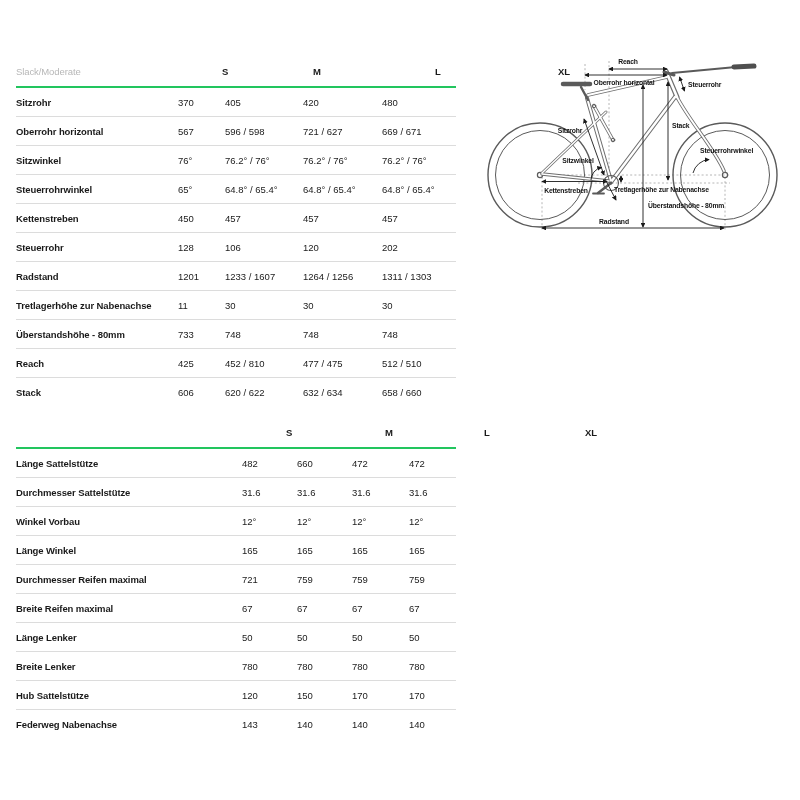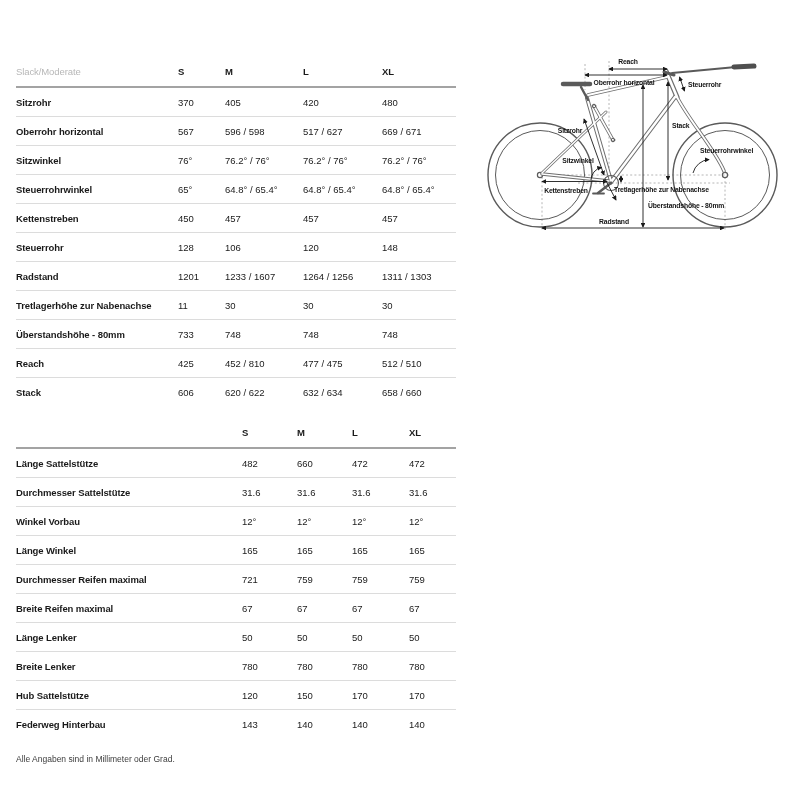--- a/index.html
+++ b/index.html
@@ -6,21 +6,22 @@
   body {
     width:800px; height:800px; position:relative;
     background:#ffffff; color:#1a1a1a;
     font-family:"Liberation Sans", sans-serif;
     overflow:hidden;
   }
   .tables { position:absolute; left:16px; top:56px; width:440px; }
 
   .thead {
     display:grid; height:30px; align-items:center;
-    border-bottom:2px solid #a3a3a3;
+    border-bottom:2px solid #22c55e;
+    gap:44px;
   }
   .trow {
     display:grid; height:28px; align-items:center;
     border-bottom:1px solid #dcdcdc;
   }
   .rows .trow:last-child { border-bottom:none; }
 
   .t1 .thead, .t1 .trow { grid-template-columns:162px 47px 78px 79px 74px; }
   .t2 .thead, .t2 .trow { grid-template-columns:226px 55px 55px 57px 47px; }
   .t2 { margin-top:11px; }
@@ -63,21 +64,21 @@
           <div class="tlabel">Sitzrohr</div>
           <div class="tval">370</div>
           <div class="tval">405</div>
           <div class="tval">420</div>
           <div class="tval">480</div>
         </div>
         <div class="trow">
           <div class="tlabel">Oberrohr horizontal</div>
           <div class="tval">567</div>
           <div class="tval">596 / 598</div>
-          <div class="tval">517 / 627</div>
+          <div class="tval">721 / 627</div>
           <div class="tval">669 / 671</div>
         </div>
         <div class="trow">
           <div class="tlabel">Sitzwinkel</div>
           <div class="tval">76°</div>
           <div class="tval">76.2° / 76°</div>
           <div class="tval">76.2° / 76°</div>
           <div class="tval">76.2° / 76°</div>
         </div>
         <div class="trow">
@@ -92,21 +93,21 @@
           <div class="tval">450</div>
           <div class="tval">457</div>
           <div class="tval">457</div>
           <div class="tval">457</div>
         </div>
         <div class="trow">
           <div class="tlabel">Steuerrohr</div>
           <div class="tval">128</div>
           <div class="tval">106</div>
           <div class="tval">120</div>
-          <div class="tval">148</div>
+          <div class="tval">202</div>
         </div>
         <div class="trow">
           <div class="tlabel">Radstand</div>
           <div class="tval">1201</div>
           <div class="tval">1233 / 1607</div>
           <div class="tval">1264 / 1256</div>
           <div class="tval">1311 / 1303</div>
         </div>
         <div class="trow">
           <div class="tlabel">Tretlagerhöhe zur Nabenachse</div>
@@ -205,30 +206,29 @@
           <div class="tval">780</div>
         </div>
         <div class="trow">
           <div class="tlabel">Hub Sattelstütze</div>
           <div class="tval">120</div>
           <div class="tval">150</div>
           <div class="tval">170</div>
           <div class="tval">170</div>
         </div>
         <div class="trow">
-          <div class="tlabel">Federweg Hinterbau</div>
+          <div class="tlabel">Federweg Nabenachse</div>
           <div class="tval">143</div>
           <div class="tval">140</div>
           <div class="tval">140</div>
           <div class="tval">140</div>
         </div>
       </div>
   </div>
 
-  <div class="footnote">Alle Angaben sind in Millimeter oder Grad.</div>
 </div>
 
 <div class="diagram">
 <svg viewBox="0 0 320 210" width="320" height="210">
   <defs>
     <marker id="ah" viewBox="0 0 10 10" refX="8.5" refY="5" markerWidth="5.5" markerHeight="5.5" orient="auto-start-reverse">
       <path d="M0,0 L10,5 L0,10 z" fill="#1a1a1a"></path>
     </marker>
   </defs>
 

